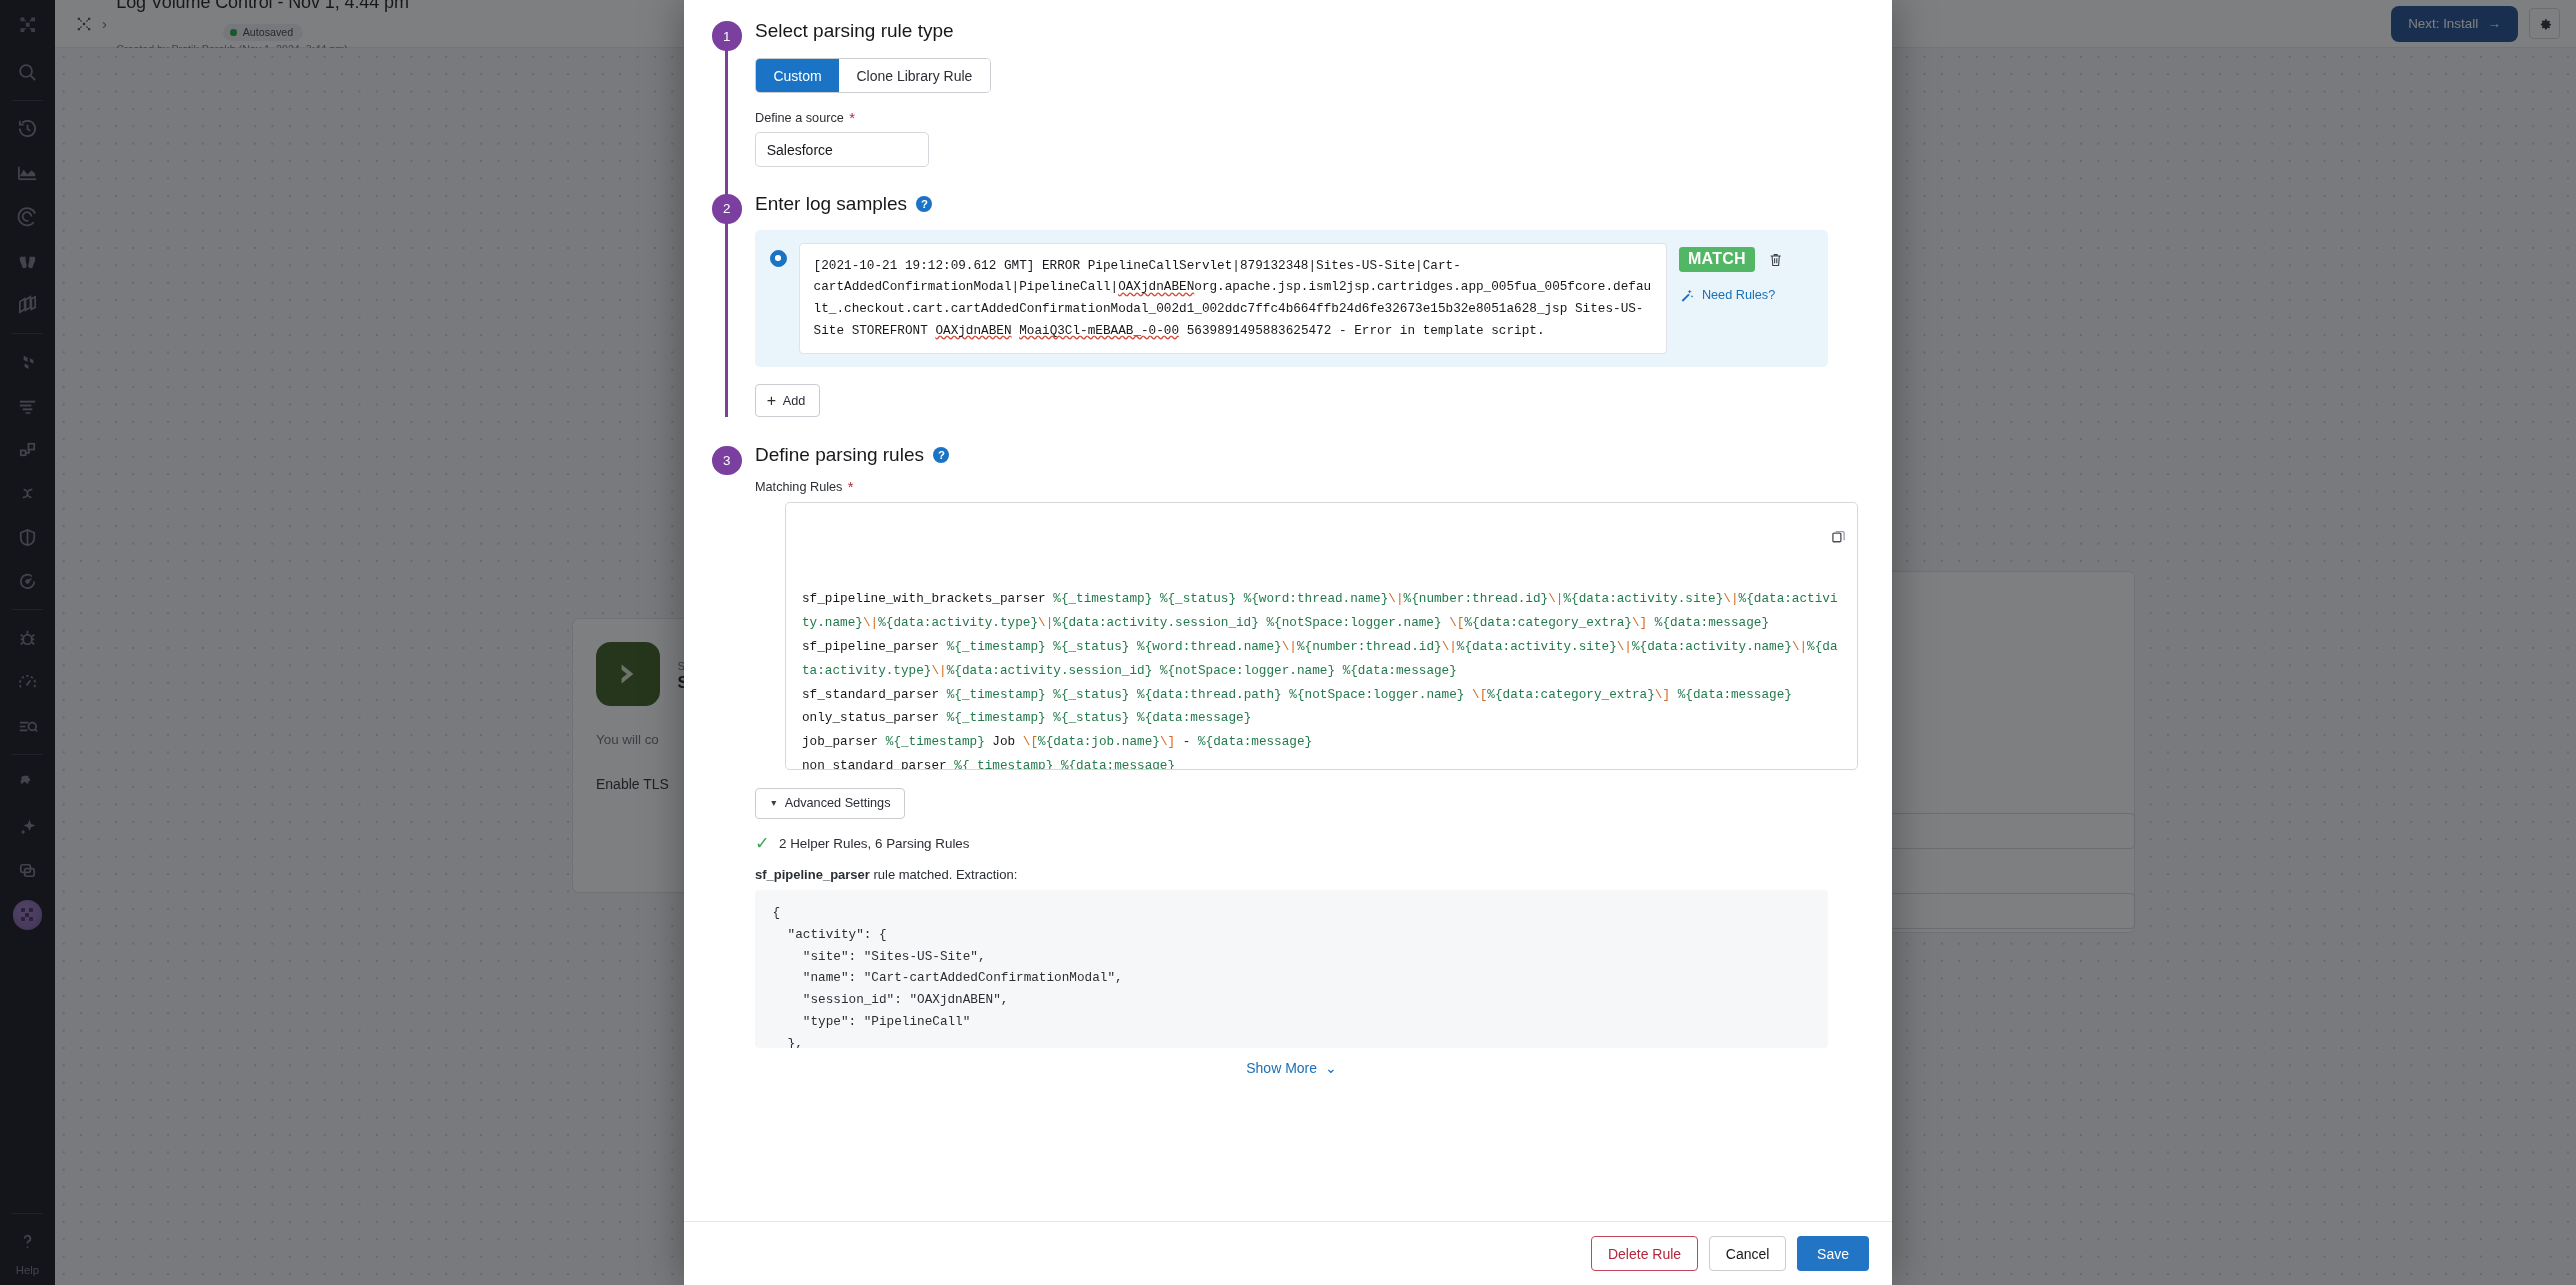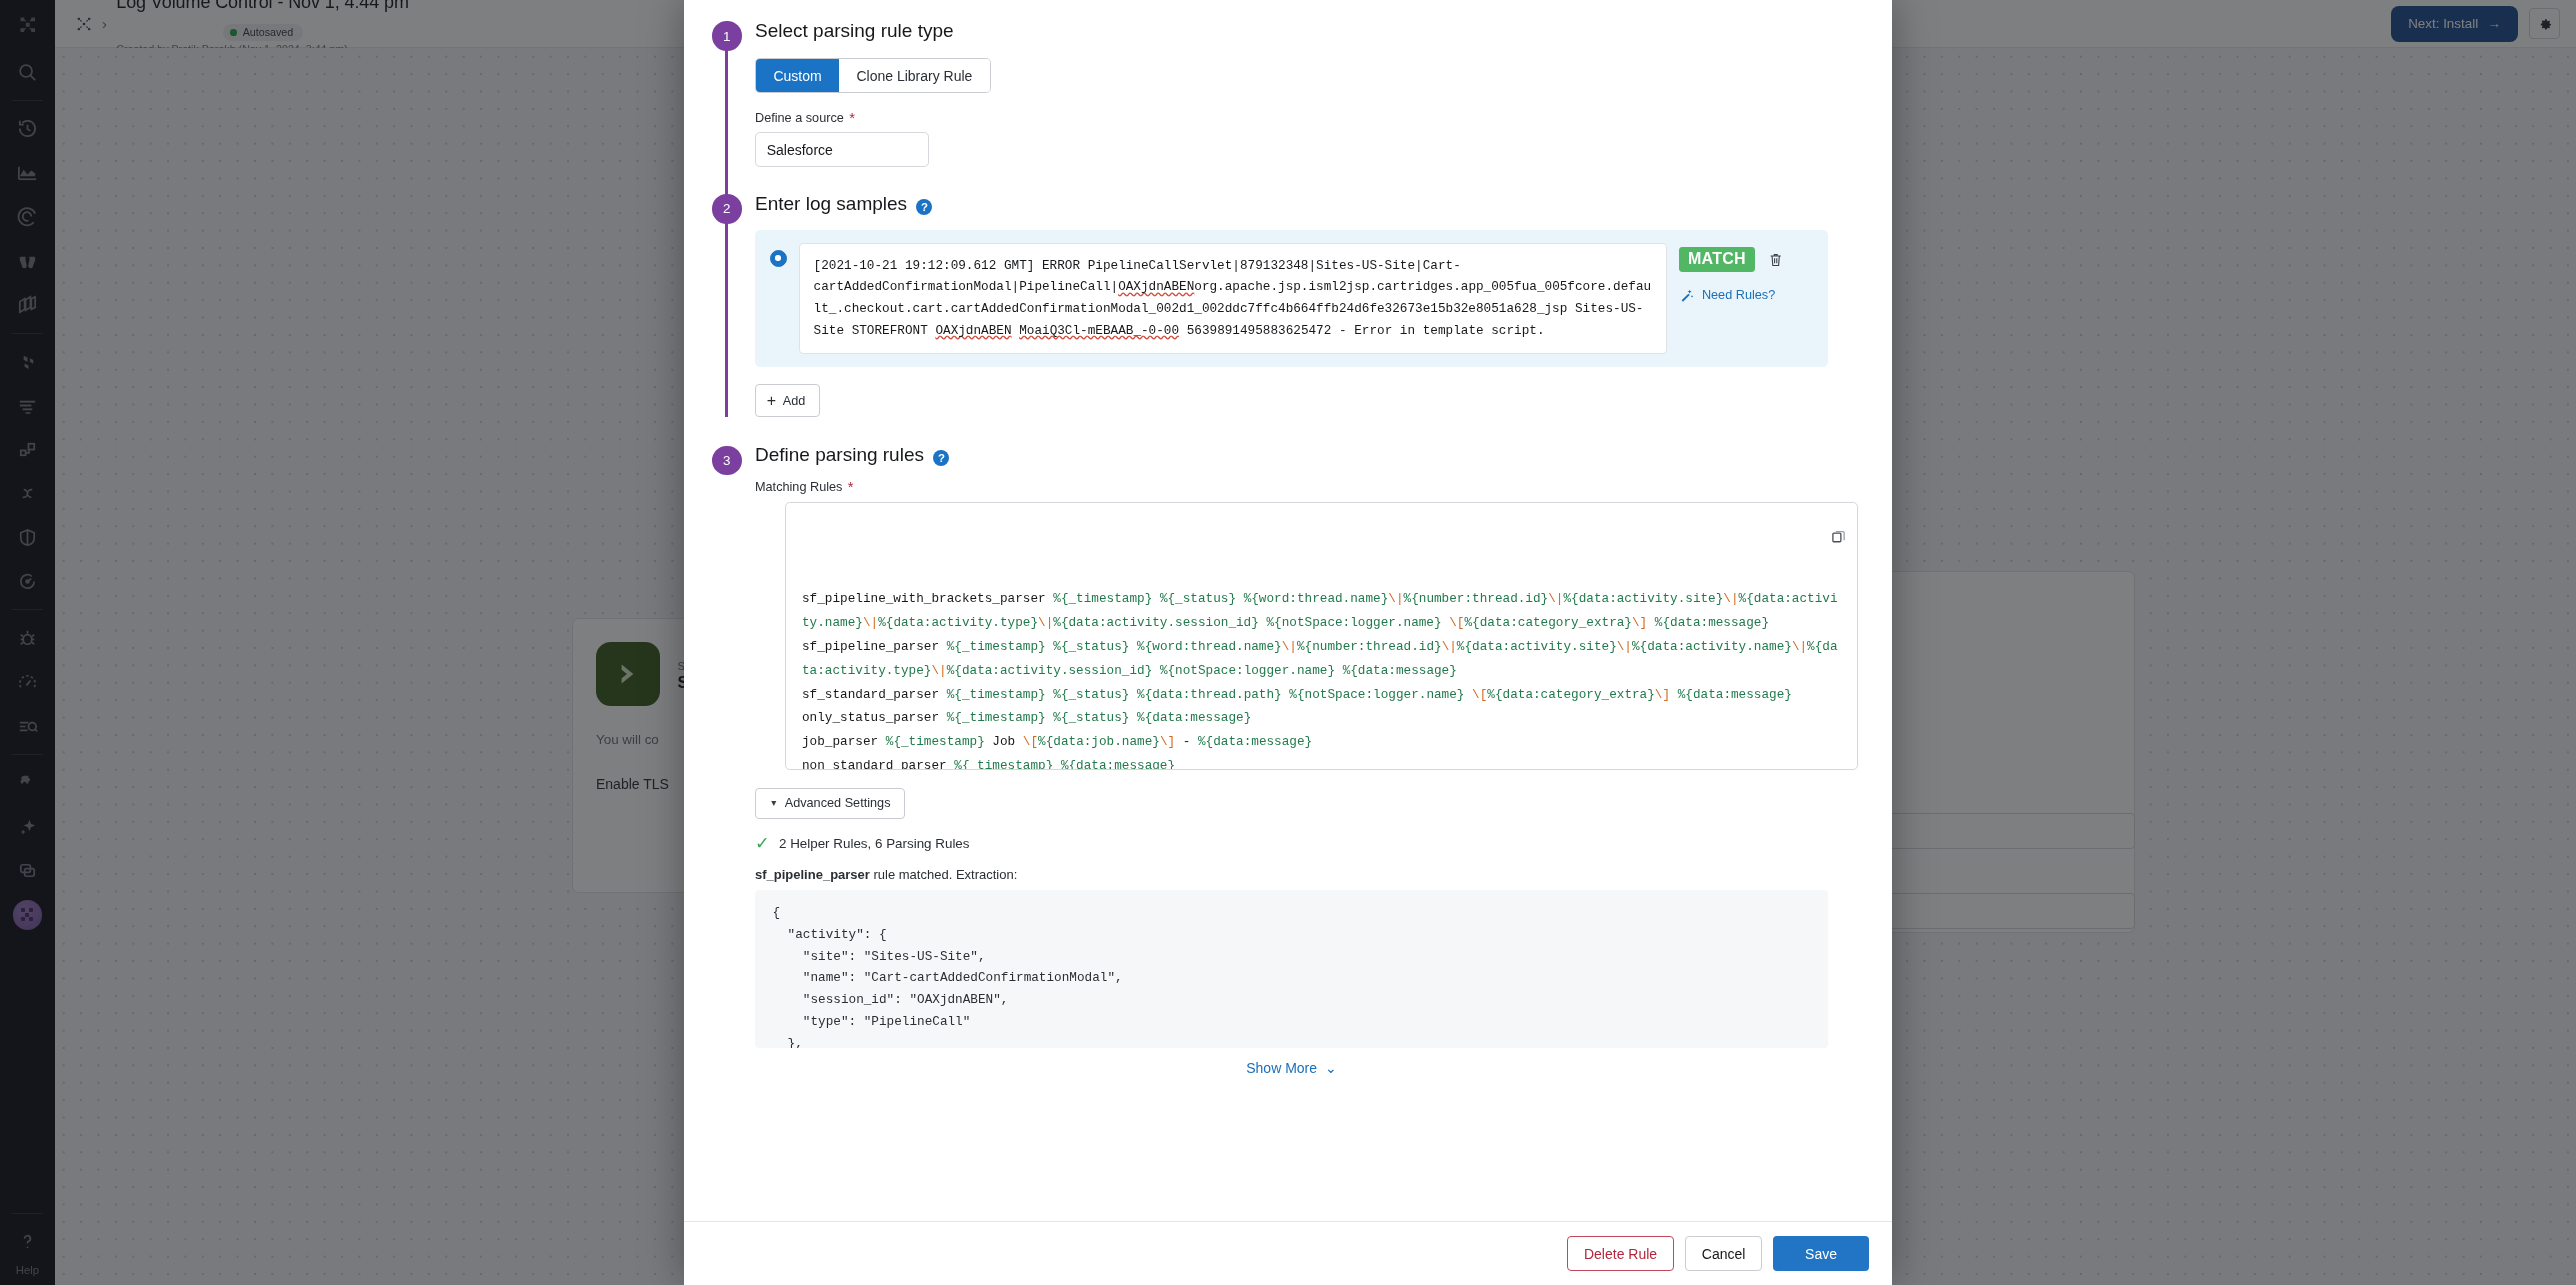--- a/index.html
+++ b/index.html
@@ -130,21 +130,21 @@
   .step-gutter { width: 43px; flex: none; position: relative; }
   .step-num {
     position: absolute; left: 0; top: 1.3px; width: 29.5px; height: 29.5px; border-radius: 50%;
     background: #7b3fa0; color: #fff; font-size: 13.4px;
     display:flex; align-items:center; justify-content:center; z-index: 2;
   }
   .step-line {
     position: absolute; left: 13.4px; top: 29.5px; width: 2.7px; background: #7b3fa0; z-index: 1;
   }
   .step-content { flex: 1; padding-right: 27px; }
-  .step-title { font-size: 19px; color: #16181b; display:flex; align-items:flex-end; gap: 9.4px; }
+  .step-title { font-size: 19px; color: #16181b; display:flex; align-items:center; gap: 9.4px; }
 
   .help-icon {
     width: 16px; height: 16px; border-radius: 50%; background: #1a73c4; color:#fff;
     font-size: 11.4px; display:inline-flex; align-items:center; justify-content:center;
     cursor: pointer; font-weight: 700;
   }
 
   
   .segmented {
     display: inline-flex; margin-top: 16px; border: 0.7px solid #c9ccd1;
@@ -249,21 +249,21 @@
   .modal-foot {
     flex: none; height: 64px; border-top: 0.7px solid #e4e6e9;
     display: flex; align-items: center; justify-content: flex-end; gap: 10.7px; padding: 0 23px;
   }
   .btn {
     height: 35px; padding: 0 16px; border-radius: 4px; font-size: 14px;
     cursor: pointer; font-family: inherit; background: #fff;
   }
   .btn-delete { border: 0.7px solid #c0485c; color: #b3263c; }
   .btn-cancel { border: 0.7px solid #c9ccd1; color: #16181b; }
-  .btn-save { border: none; background: #2275c4; color: #fff; padding: 0 32px; }
+  .btn-save { border: none; background: #2275c4; color: #fff; padding: 0 20px; }
 </style>
 </head>
 <body>
 
 <div id="app-background">
 
   <div class="rail">
     <div class="rail-logo">
       <svg viewBox="0 0 32 32" width="21.5" height="21.5">
           <path d="M6 6h4v4H6zM22 6h4v4h-4zM6 22h4v4H6zM22 22h4v4h-4zM14 14h4v4h-4zM13 11l-3-3M19 11l3-3M13 21l-3 3M19 21l3 3" stroke="#6e6e7a" stroke-width="1.6" fill="#6e6e7a"></path>

